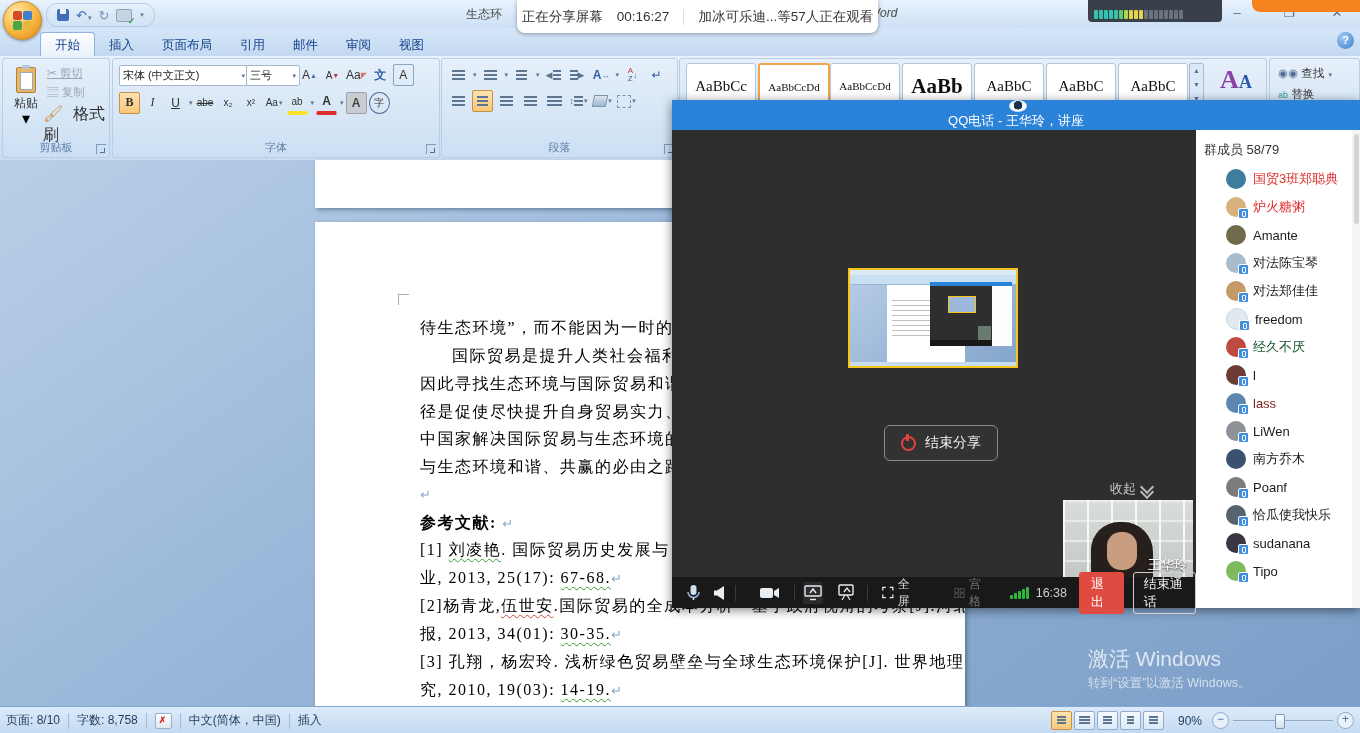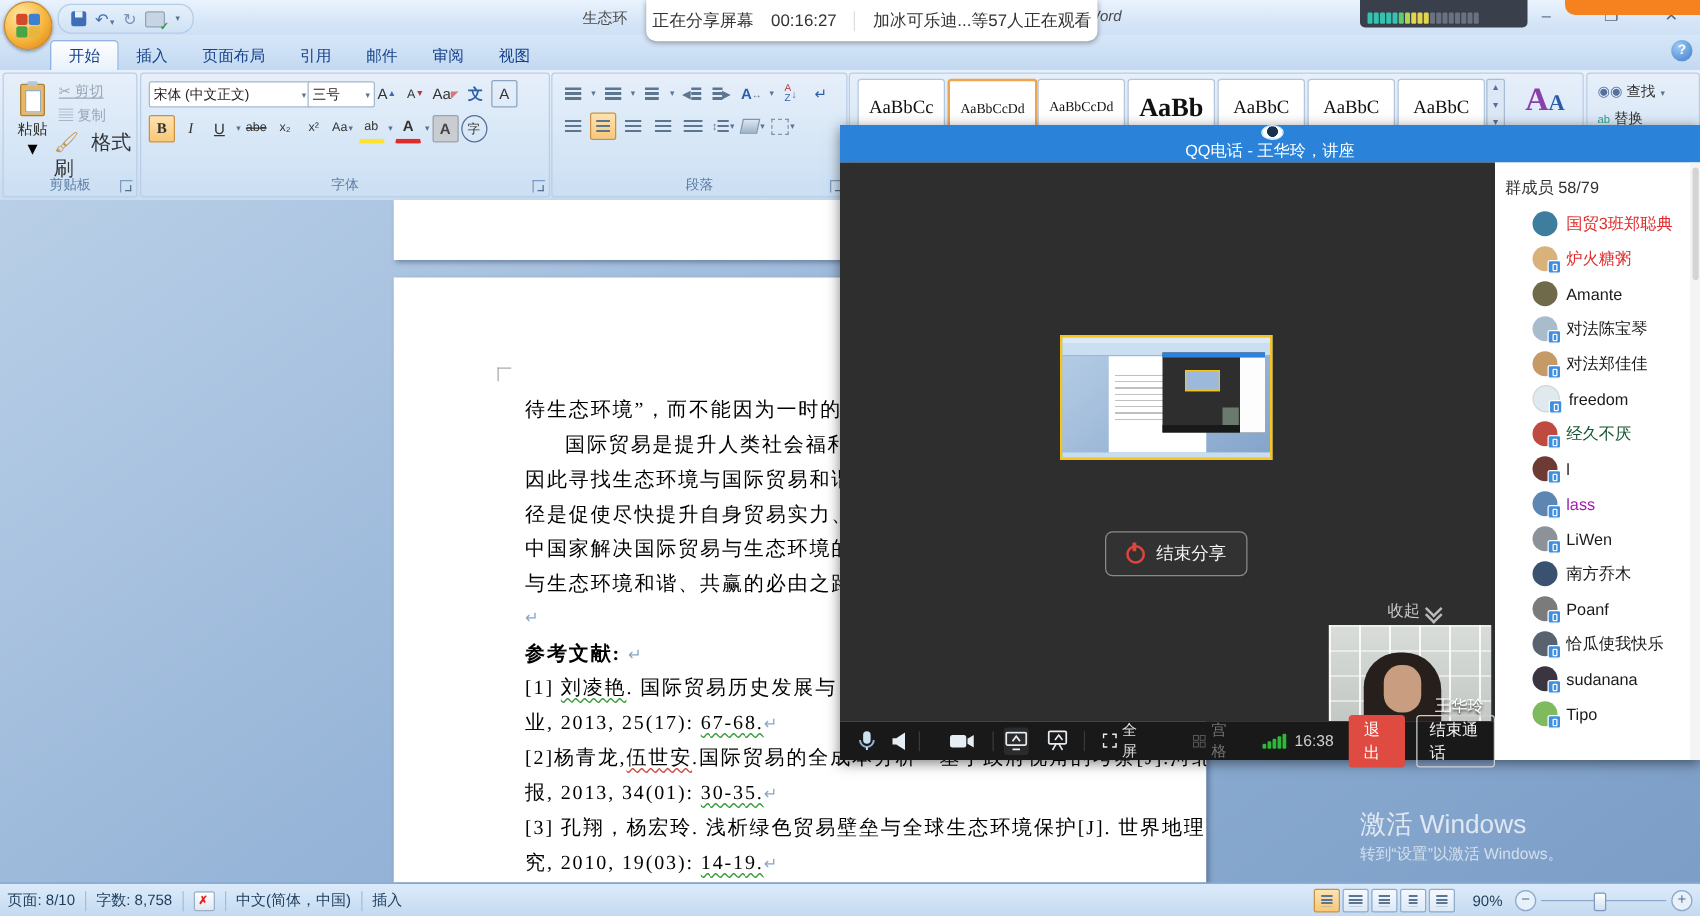--- a/index.html
+++ b/index.html
@@ -500,21 +500,21 @@
       <div class="mrow">
           <span class="avatar" style="background: rgb(110, 58, 52);">
             <span class="badge"></span>
           </span>
           <span class="mname" style="color: rgb(26, 26, 26);">l</span>
         </div>
       <div class="mrow">
           <span class="avatar" style="background: rgb(93, 135, 178);">
             <span class="badge"></span>
           </span>
-          <span class="mname" style="color: #a21caf;">lass</span>
+          <span class="mname" style="color: #7f1d1d;">lass</span>
         </div>
       <div class="mrow">
           <span class="avatar" style="background: rgb(141, 146, 152);">
             <span class="badge"></span>
           </span>
           <span class="mname" style="color: rgb(26, 26, 26);">LiWen</span>
         </div>
       <div class="mrow">
           <span class="avatar" style="background: rgb(58, 81, 111);"></span>
           <span class="mname" style="color: rgb(26, 26, 26);">南方乔木</span>

